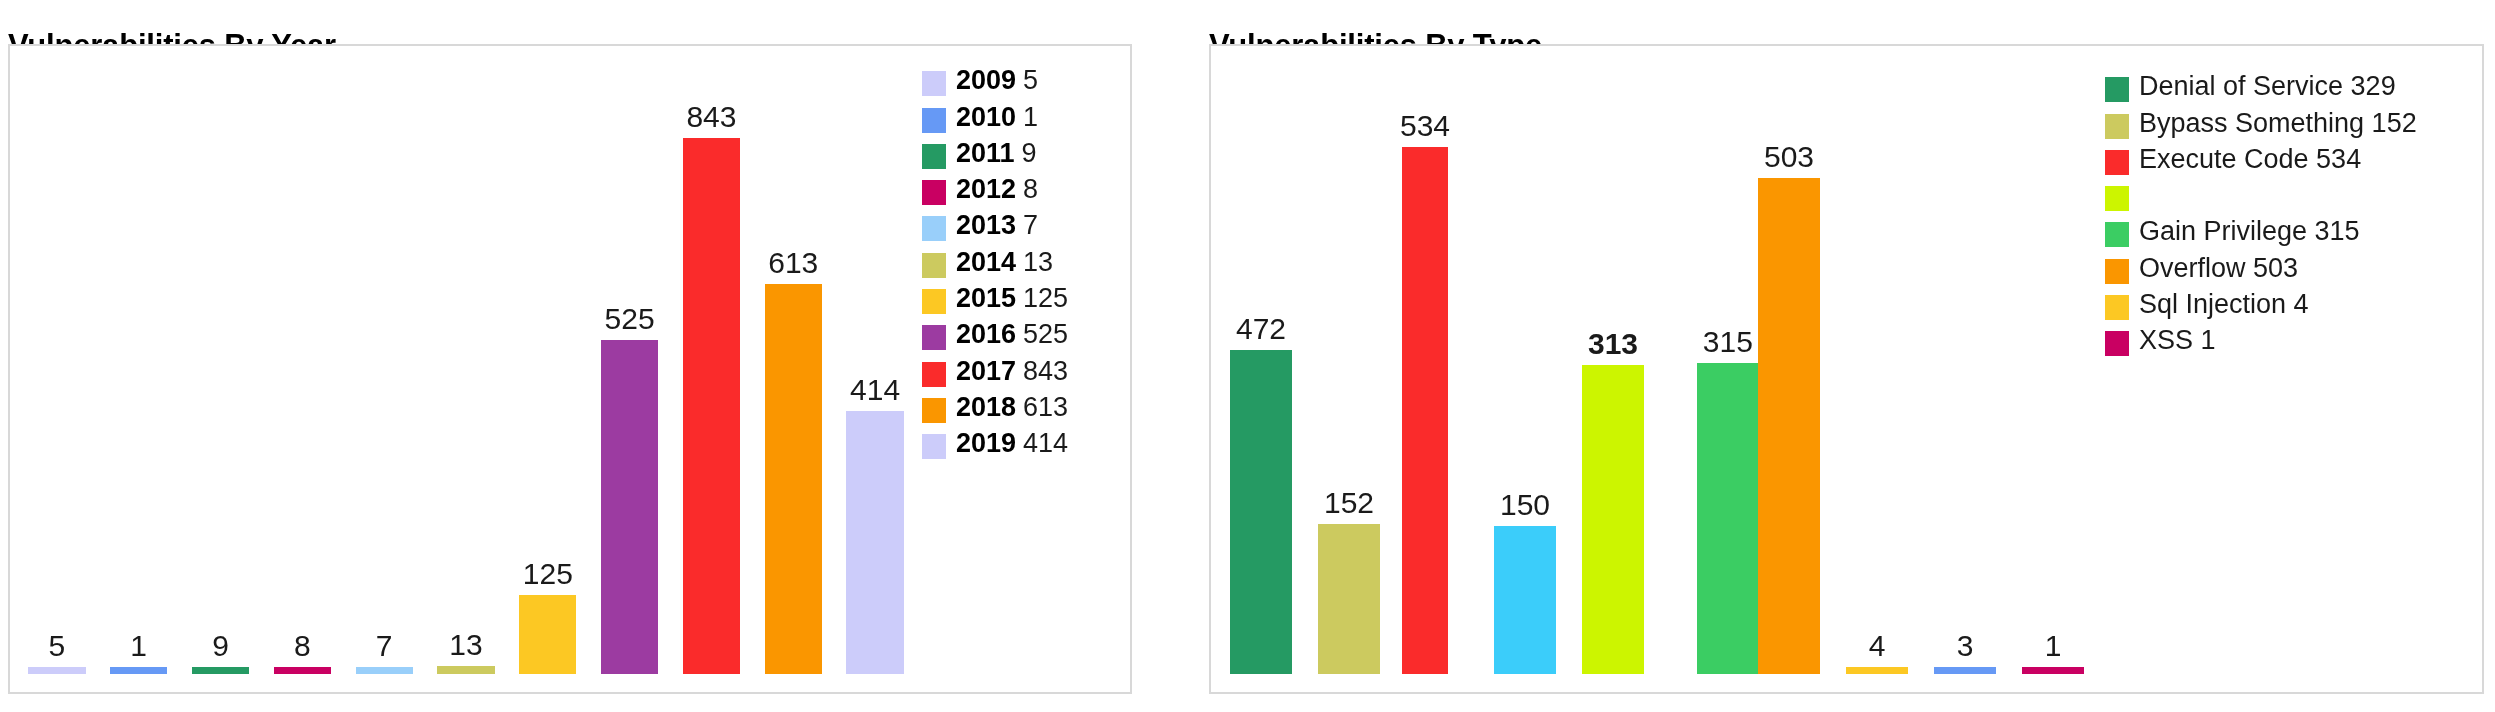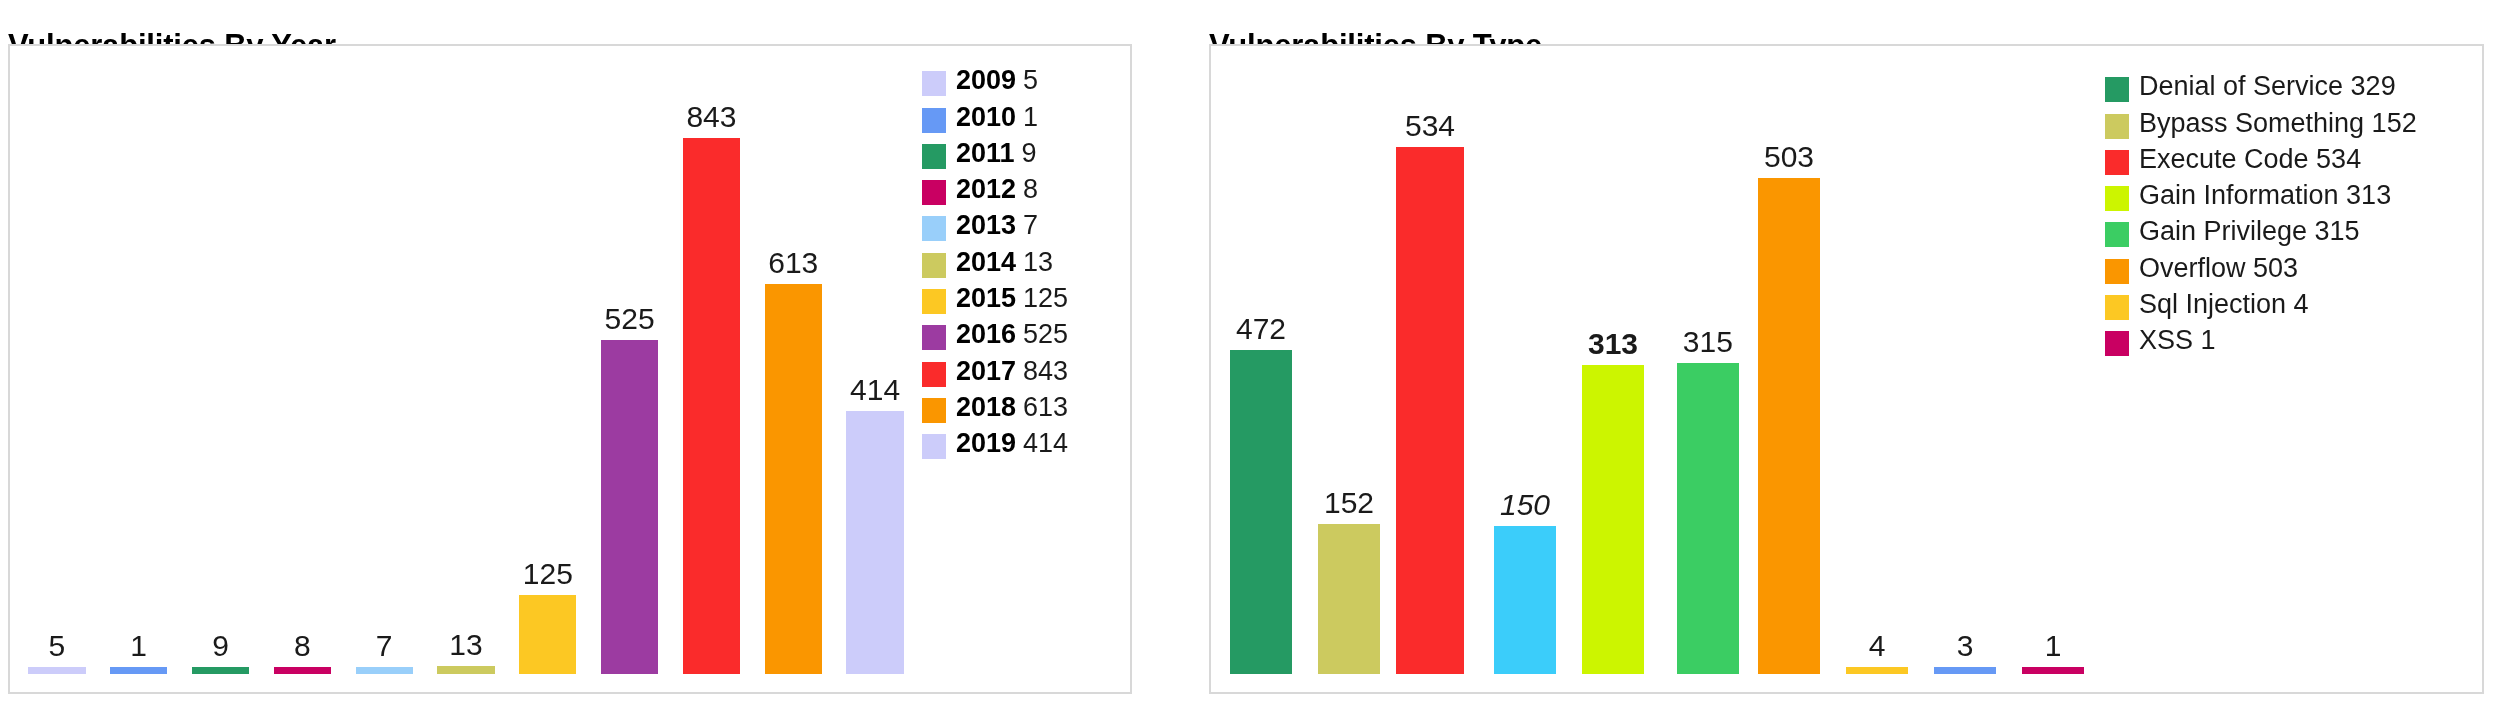--- a/index.html
+++ b/index.html
@@ -242,33 +242,33 @@
     <div class="chart-box">
       <div class="plot" id="plot-type">
           <div class="bar-slot" style="left: 13.2px; width: 61.6px;">
             <div class="bar" style="height: 324.462px; background: rgb(37, 154, 99);"></div>
             <div class="bar-label" style="bottom: 330.462px;">472</div>
           </div>
           <div class="bar-slot" style="left: 101.2px; width: 61.6px;">
             <div class="bar" style="height: 149.903px; background: rgb(204, 202, 95);"></div>
             <div class="bar-label" style="bottom: 155.903px;">152</div>
           </div>
-          <div class="bar-slot" style="left: 179px; width: 68px;">
+          <div class="bar-slot" style="left: 185px; width: 46px;">
             <div class="bar" style="height: 526.634px; background: rgb(250, 43, 43);"></div>
             <div class="bar-label" style="bottom: 532.634px;">534</div>
           </div>
-          <div class="bar-slot" style="left: 277.2px; width: 61.6px; font-style: italic;">
+          <div class="bar-slot" style="left: 277.2px; width: 61.6px;">
             <div class="bar" style="height: 147.931px; background: rgb(59, 205, 250);"></div>
             <div class="bar-label" style="bottom: 153.931px;">150</div>
           </div>
           <div class="bar-slot" style="left: 365.2px; width: 61.6px;">
             <div class="bar" style="height: 308.683px; background: rgb(204, 245, 0);"></div>
             <div class="bar-label" style="bottom: 314.683px; font-weight: bold;">313</div>
           </div>
-          <div class="bar-slot" style="left: 460px; width: 61.6px;">
+          <div class="bar-slot" style="left: 480px; width: 61.6px;">
             <div class="bar" style="height: 310.655px; background: rgb(59, 205, 99);"></div>
             <div class="bar-label" style="bottom: 316.655px;">315</div>
           </div>
           <div class="bar-slot" style="left: 541.2px; width: 61.6px;">
             <div class="bar" style="height: 496.062px; background: rgb(250, 150, 0);"></div>
             <div class="bar-label" style="bottom: 502.062px;">503</div>
           </div>
           <div class="bar-slot" style="left: 629.2px; width: 61.6px;">
             <div class="bar" style="height: 7px; background: rgb(252, 200, 35);"></div>
             <div class="bar-label" style="bottom: 13px;">4</div>
@@ -290,21 +290,20 @@
           <div class="legend-item">
             <span class="swatch" style="background: rgb(204, 202, 95);"></span>
             <span class="lg-text">Bypass Something 152</span>
           </div>
           <div class="legend-item">
             <span class="swatch" style="background: rgb(250, 43, 43);"></span>
             <span class="lg-text">Execute Code 534</span>
           </div>
           <div class="legend-item">
             <span class="swatch" style="background: rgb(204, 245, 0);"></span>
-            <span class="lg-text">Gain Information 313</span>
           </div>
           <div class="legend-item">
             <span class="swatch" style="background: rgb(59, 205, 99);"></span>
             <span class="lg-text">Gain Privilege 315</span>
           </div>
           <div class="legend-item">
             <span class="swatch" style="background: rgb(250, 150, 0);"></span>
             <span class="lg-text">Overflow 503</span>
           </div>
           <div class="legend-item">

